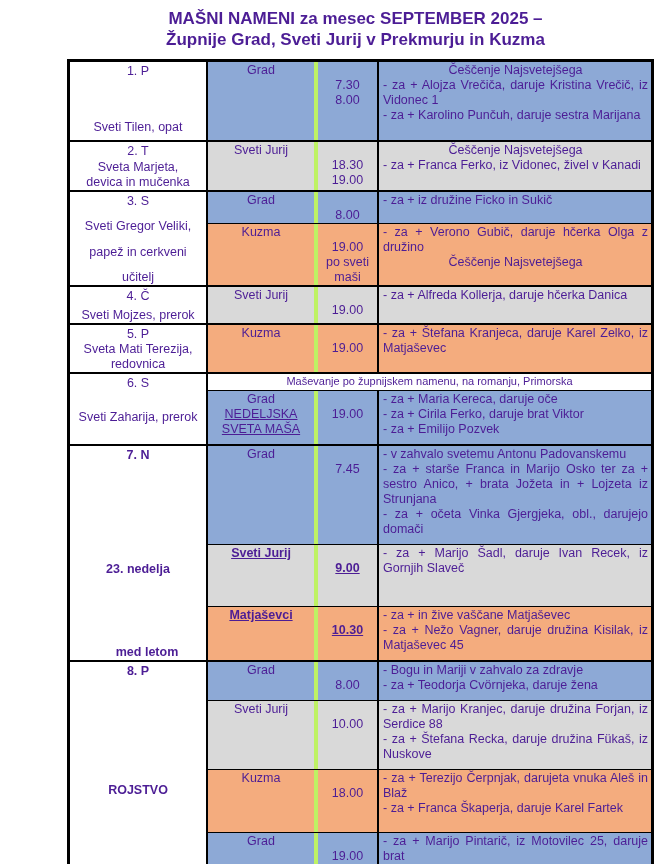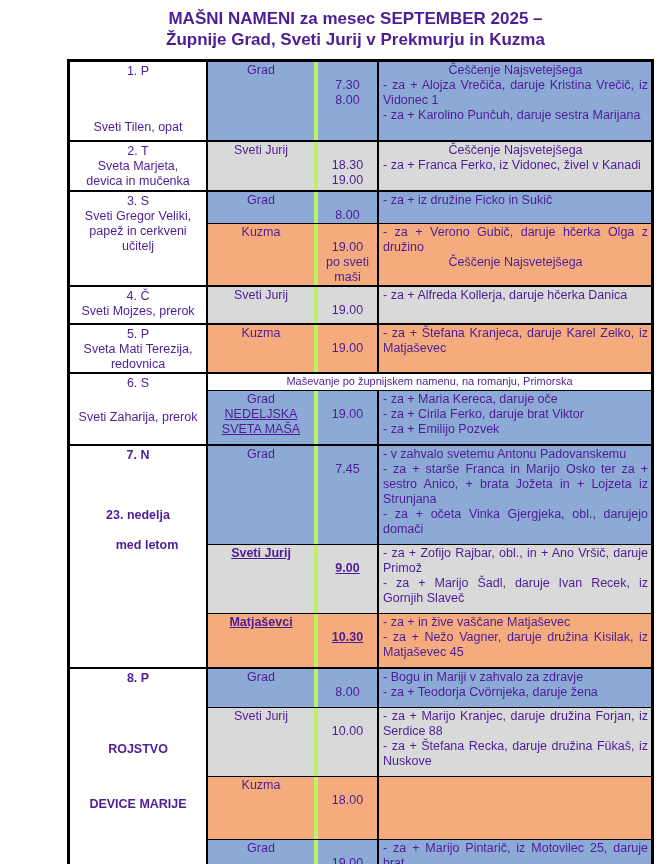--- a/index.html
+++ b/index.html
@@ -3,21 +3,21 @@
 <meta charset="utf-8">
 <style>
   html,body{margin:0;padding:0;background:#fff;}
   .page{position:relative;width:657px;height:864px;background:#fff;overflow:hidden;
         font-family:"Liberation Sans",sans-serif;color:#4c1d95;margin-left:27px;}
   .title{padding-top:8px;text-align:center;font-weight:bold;font-size:17px;line-height:21px;}
   .tbl{margin:9px 30px 0 40px;border:3px solid #000;}
   .group{display:flex;border-top:2px solid #000;align-items:stretch;}
   .group:first-child{border-top:0;}
   .datecol{width:138px;flex:0 0 138px;border-right:2px solid #000;background:#fff;
-           display:flex;flex-direction:column;text-align:center;font-size:12.5px;line-height:15px;padding-top:2px;box-sizing:border-box;}
+           display:flex;flex-direction:column;text-align:center;font-size:12.5px;line-height:15px;padding-top:2px;box-sizing:border-box;justify-content:space-between;}
   .rowscol{flex:1;display:flex;flex-direction:column;min-width:0;}
   .subrow{display:flex;border-top:1px solid #000;align-items:stretch;}
   .subrow:first-child{border-top:0;}
   .placecell{width:110px;flex:0 0 110px;border-right:4px solid #bef264;text-align:center;
              font-size:12.5px;line-height:15px;padding-top:1px;box-sizing:border-box;}
   .timecell{width:61px;flex:0 0 61px;border-right:2px solid #000;text-align:center;
             font-size:12.5px;line-height:15px;padding-top:16px;box-sizing:border-box;}
   .intcell{flex:1;min-width:0;font-size:12.5px;line-height:15px;padding:1px 3px 7px 4px;}
   .iline{text-align:justify;}
   .c{text-align:center;}
@@ -219,21 +219,20 @@
           </div>
         </div>
         <div class="subrow bg-gray mh61">
           <div class="placecell">
             <div class="bu">Sveti Jurij</div>
           </div>
           <div class="timecell">
             <div class="bu">9.00</div>
           </div>
           <div class="intcell">
-            <div class="iline">- za + Zofijo Rajbar, obl., in + Ano Vršič, daruje Primož</div>
             <div class="iline">- za + Marijo Šadl, daruje Ivan Recek, iz Gornjih Slaveč</div>
           </div>
         </div>
         <div class="subrow bg-orange mh45">
           <div class="placecell">
             <div class="bu">Matjaševci</div>
           </div>
           <div class="timecell">
             <div class="bu">10.30</div>
           </div>
@@ -276,20 +275,24 @@
             <div class="iline">- za + Štefana Recka, daruje družina Fükaš, iz Nuskove</div>
           </div>
         </div>
         <div class="subrow bg-orange mh62">
           <div class="placecell">
             <div>Kuzma</div>
           </div>
           <div class="timecell">
             <div>18.00</div>
           </div>
+          <div class="intcell">
+            <div class="iline">- za + Terezijo Čerpnjak, darujeta vnuka Aleš in Blaž</div>
+            <div class="iline">- za + Franca Škaperja, daruje Karel Fartek</div>
+          </div>
         </div>
         <div class="subrow bg-blue mh62">
           <div class="placecell">
             <div>Grad</div>
           </div>
           <div class="timecell">
             <div>19.00</div>
           </div>
           <div class="intcell">
             <div class="iline">- za + Marijo Pintarič, iz Motovilec 25, daruje brat</div>

